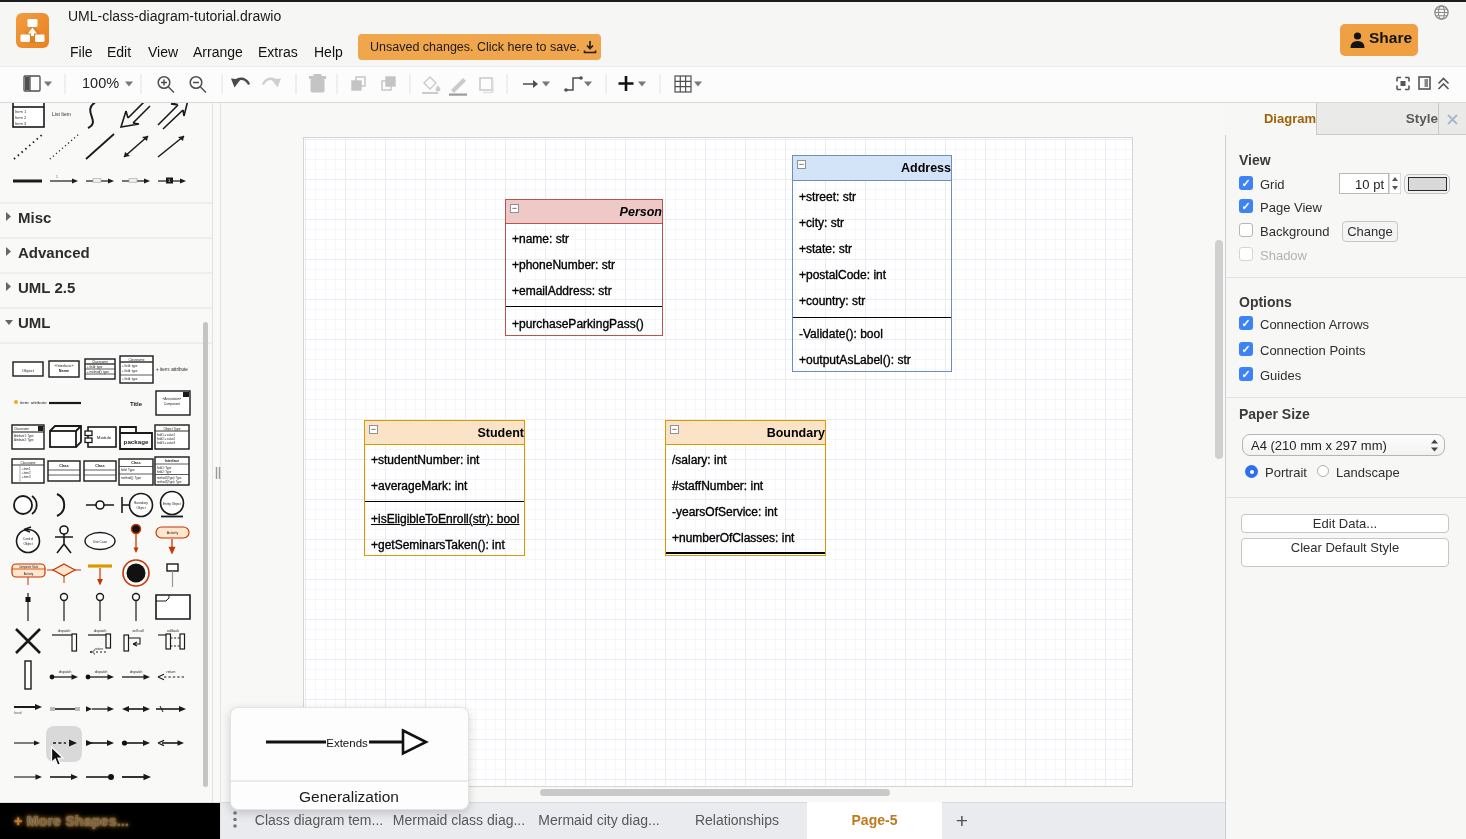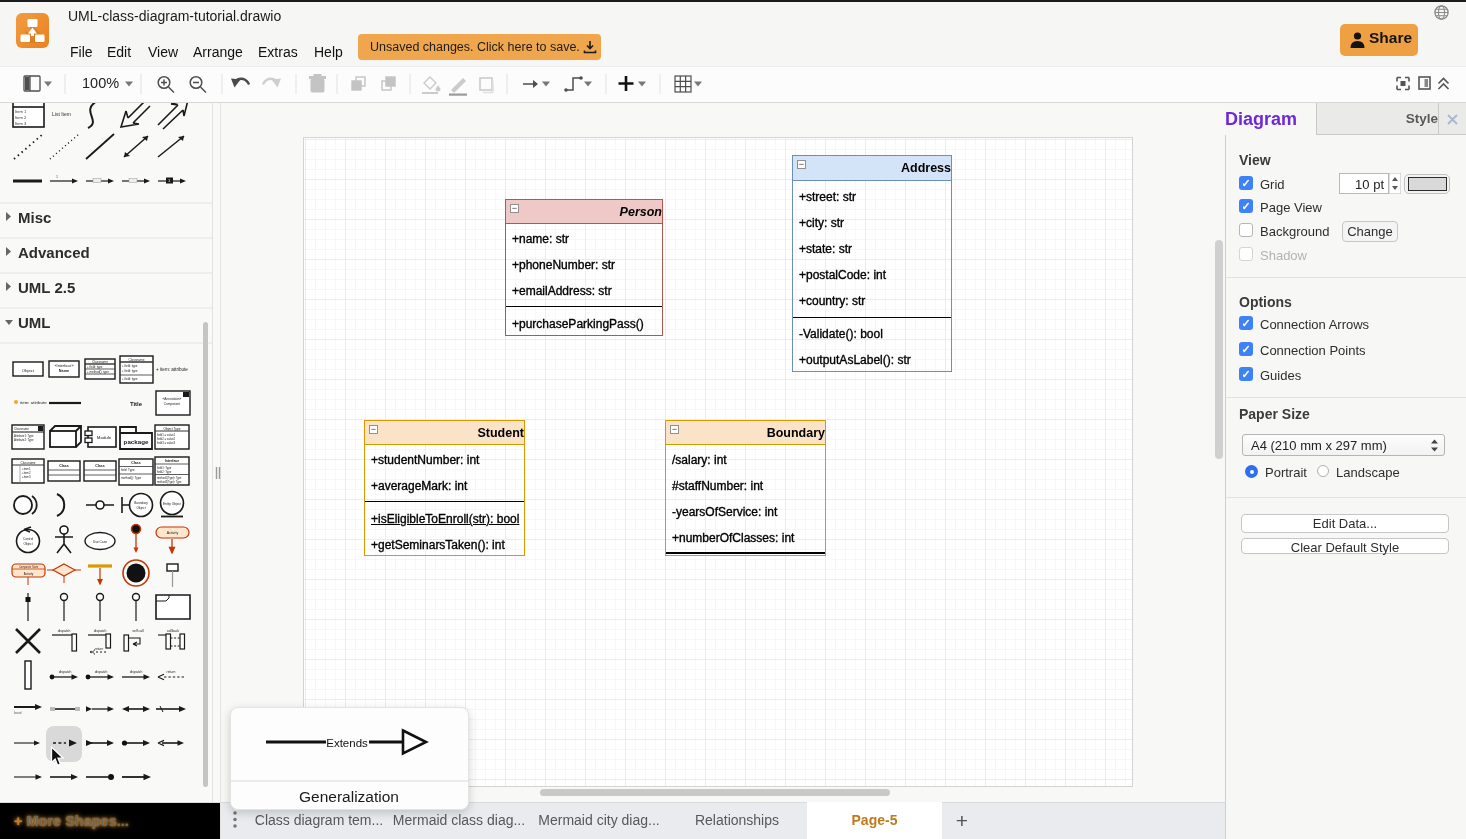--- a/index.html
+++ b/index.html
@@ -464,21 +464,21 @@
 <svg class="abs" style="left:230px;top:707px;z-index:41" width="239" height="103" viewBox="0 0 239 103">
 <path d="M36 35 H96 M139 35 H173" stroke="#111" stroke-width="3"></path>
 <text x="117" y="39.5" font-size="11.5" text-anchor="middle" fill="#111">Extends</text>
 <path d="M173 23.5 L196 35 L173 46.5 Z" fill="#fff" stroke="#111" stroke-width="2.6"></path>
 <path d="M0 74 H239" stroke="#d9d9d9" stroke-width="1"></path>
 <text x="119" y="95" font-size="15.5" text-anchor="middle" fill="#1a1a1a">Generalization</text>
 </svg>
 
 <div class="abs" id="rightpanel"></div>
 <div class="abs" style="left:1225px;top:103px;width:241px;height:32px;background:#eaeae9;border-bottom:1px solid #c9c9c9"></div>
-<div class="abs" style="left:1225px;top:103px;width:92px;height:32px;background:#f7f7f6;border-right:1px solid #c9c9c9;text-align:left;line-height:32px;font-size:18px;font-weight:700;color:#6d28d9">Diagram</div>
+<div class="abs" style="left:1225px;top:103px;width:92px;height:32px;background:#f7f7f6;border-right:1px solid #c9c9c9;text-align:right;line-height:32px;font-size:13px;font-weight:700;color:#a16207">Diagram</div>
 <div class="abs" style="left:1317px;top:103px;width:122px;height:32px;text-align:right;line-height:32px;font-size:13.5px;font-weight:700;color:#5a5a5a;border-right:1px solid #c9c9c9">Style</div>
 <svg class="abs" style="left:1446px;top:113px" width="13" height="13" viewBox="0 0 13 13">
     <path d="M2 2 L11 11 M11 2 L2 11" stroke="#a8b8cb" stroke-width="1.8"></path>
   </svg>
 <div id="panelcontent">
 <div class="pbold" style="left:1239px;top:152px">View</div>
 <div class="chk on" style="left:1239px;top:176px">✓</div>
     <div class="plbl" style="left:1260px;top:177px">Grid</div>
 <div class="abs" style="left:1339px;top:173px;width:50px;height:21px;background:#fff;border:1px solid #b9b9b9;font-size:13px;color:#222;text-align:right;line-height:21px;padding-right:4px">10 pt</div>
 <svg class="abs" style="left:1389px;top:173px" width="12" height="21" viewBox="0 0 12 21">
@@ -497,32 +497,32 @@
 <div class="phr" style="left:1226px;top:277px"></div>
 <div class="pbold" style="left:1239px;top:294px">Options</div>
 <div class="chk on" style="left:1239px;top:316px">✓</div>
     <div class="plbl" style="left:1260px;top:317px">Connection Arrows</div>
 <div class="chk on" style="left:1239px;top:342px">✓</div>
     <div class="plbl" style="left:1260px;top:343px">Connection Points</div>
 <div class="chk on" style="left:1239px;top:367px">✓</div>
     <div class="plbl" style="left:1260px;top:368px">Guides</div>
 <div class="phr" style="left:1226px;top:397px"></div>
 <div class="pbold" style="left:1239px;top:406px">Paper Size</div>
-<div class="abs" style="left:1242px;top:434px;width:203px;height:22px;background:linear-gradient(#fdfdfd,#f2f2f2);border:1px solid #b5b5b5;border-radius:3px;font-size:13px;color:#222;line-height:21px;padding-left:8px">A4 (210 mm x 297 mm)
+<div class="abs" style="left:1242px;top:434px;width:203px;height:22px;background:linear-gradient(#fdfdfd,#f2f2f2);border:1px solid #b5b5b5;border-radius:8px;font-size:13px;color:#222;line-height:21px;padding-left:8px">A4 (210 mm x 297 mm)
 <svg style="position:absolute;right:5px;top:3px" width="9" height="15" viewBox="0 0 9 15">
         <path d="M1 5.5 L4.5 1.5 L8 5.5 Z M1 9.5 L4.5 13.5 L8 9.5 Z" fill="#444"></path>
       </svg></div>
 <div class="abs" style="left:1245px;top:465px;width:13px;height:13px;border-radius:50%;background:#2f6fed"></div>
 <div class="abs" style="left:1249.5px;top:469.5px;width:4px;height:4px;border-radius:50%;background:#fff"></div>
 <div class="plbl" style="left:1265px;top:465px">Portrait</div>
 <div class="abs" style="left:1317px;top:465px;width:12px;height:12px;border-radius:50%;background:#fff;border:1px solid #b0b0b0"></div>
 <div class="plbl" style="left:1336px;top:465px">Landscape</div>
 <div class="phr" style="left:1226px;top:497px"></div>
 <div class="pbtn" style="left:1241px;top:514px;width:208px;height:19px;line-height:18px">Edit Data...</div>
-<div class="pbtn" style="left:1241px;top:538px;width:208px;height:16px;line-height:18px">Clear Default Style</div>
+<div class="pbtn" style="left:1241px;top:538px;width:208px;height:29px;line-height:18px">Clear Default Style</div>
 </div>
 
 <div class="abs" id="tabbar"></div>
 <div class="abs" id="shapesfooter">
 <div style="position:absolute;left:14px;top:10px;font-size:14.5px;font-weight:700;color:#6e655a;text-shadow:0 0 5px rgba(252,175,60,0.95),0 0 2px rgba(252,175,60,0.8)"><span style="color:#c07a30">+</span> More Shapes...</div>
 </div>
 <svg class="abs" style="left:229px;top:810px" width="12" height="20" viewBox="0 0 12 20">
     <circle cx="6" cy="3" r="1.8" fill="#777"></circle>
     <circle cx="6" cy="9.5" r="1.8" fill="#777"></circle>
     <circle cx="6" cy="16" r="1.8" fill="#777"></circle>

